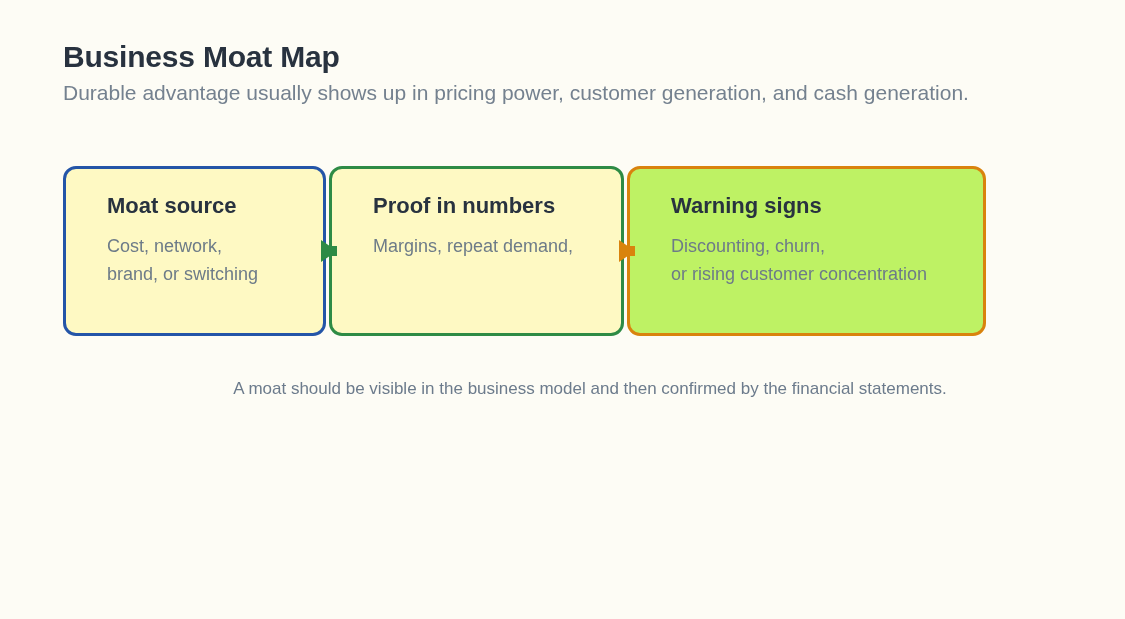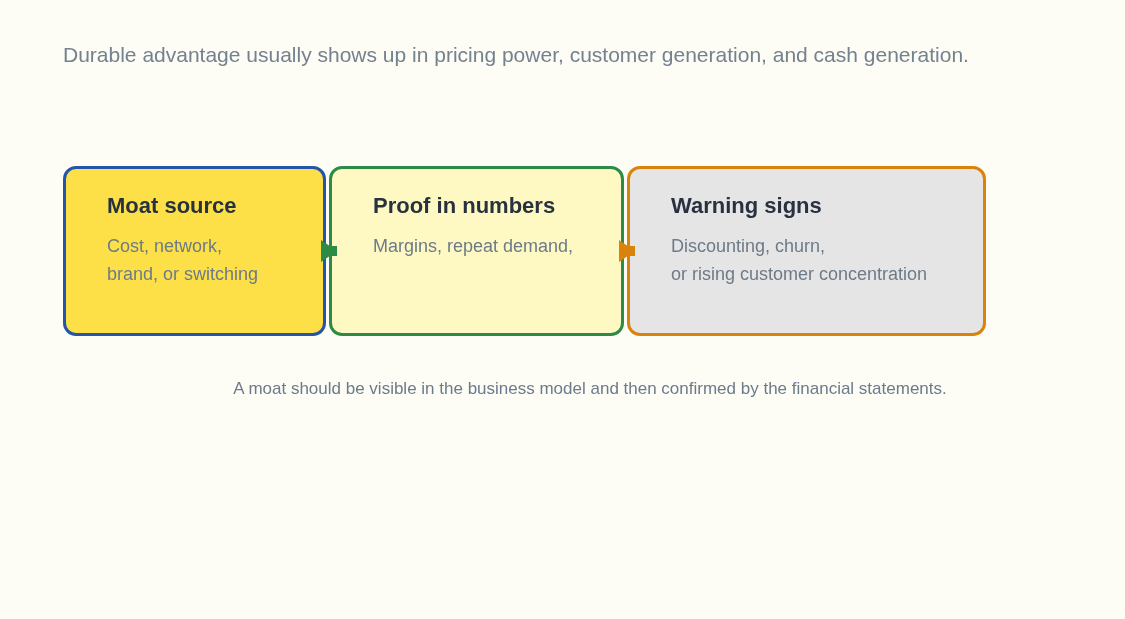--- a/index.html
+++ b/index.html
@@ -59,23 +59,23 @@
   .flow-card {
     position: relative;
     box-sizing: border-box;
     border-width: 3px;
     border-style: solid;
     border-radius: 13px;
     padding: 22px 0 0 41px;
     height: 170px;
     overflow: visible;
   }
-  .flow-card.card-0 { width: 263px; background: #fde047; border-color: #2455a8; z-index: 3; }
+  .flow-card.card-0 { width: 263px; background: #fef9c3; border-color: #2455a8; z-index: 3; }
   .flow-card.card-1 { width: 295px; background: #fef9c3; border-color: #2e8b45; z-index: 2; margin-left: 3px; }
-  .flow-card.card-2 { width: 359px; background: #e5e5e5; border-color: #d9830d; z-index: 1; margin-left: 3px; }
+  .flow-card.card-2 { width: 359px; background: #bef264; border-color: #d9830d; z-index: 1; margin-left: 3px; }
 
   .card-heading {
     font-size: 22px;
     font-weight: bold;
     color: #28323f;
     line-height: 30px;
     margin: 0;
     white-space: nowrap;
   }
   .card-body {
@@ -129,20 +129,21 @@
     white-space: nowrap;
     padding-left: 40px;
   }
 </style>
 </head>
 <body>
 
 <div class="page">
 
   <div class="header">
+    <h1 class="page-title">Business Moat Map</h1>
     <p class="page-subtitle">Durable advantage usually shows up in pricing power, customer generation, and cash generation.</p>
   </div>
 
   <div class="flow-row">
 
     <div class="flow-card card-0">
       <h2 class="card-heading">Moat source</h2>
       <p class="card-body">
         <span class="line">Cost, network,</span>
         <span class="line">brand, or switching</span>

